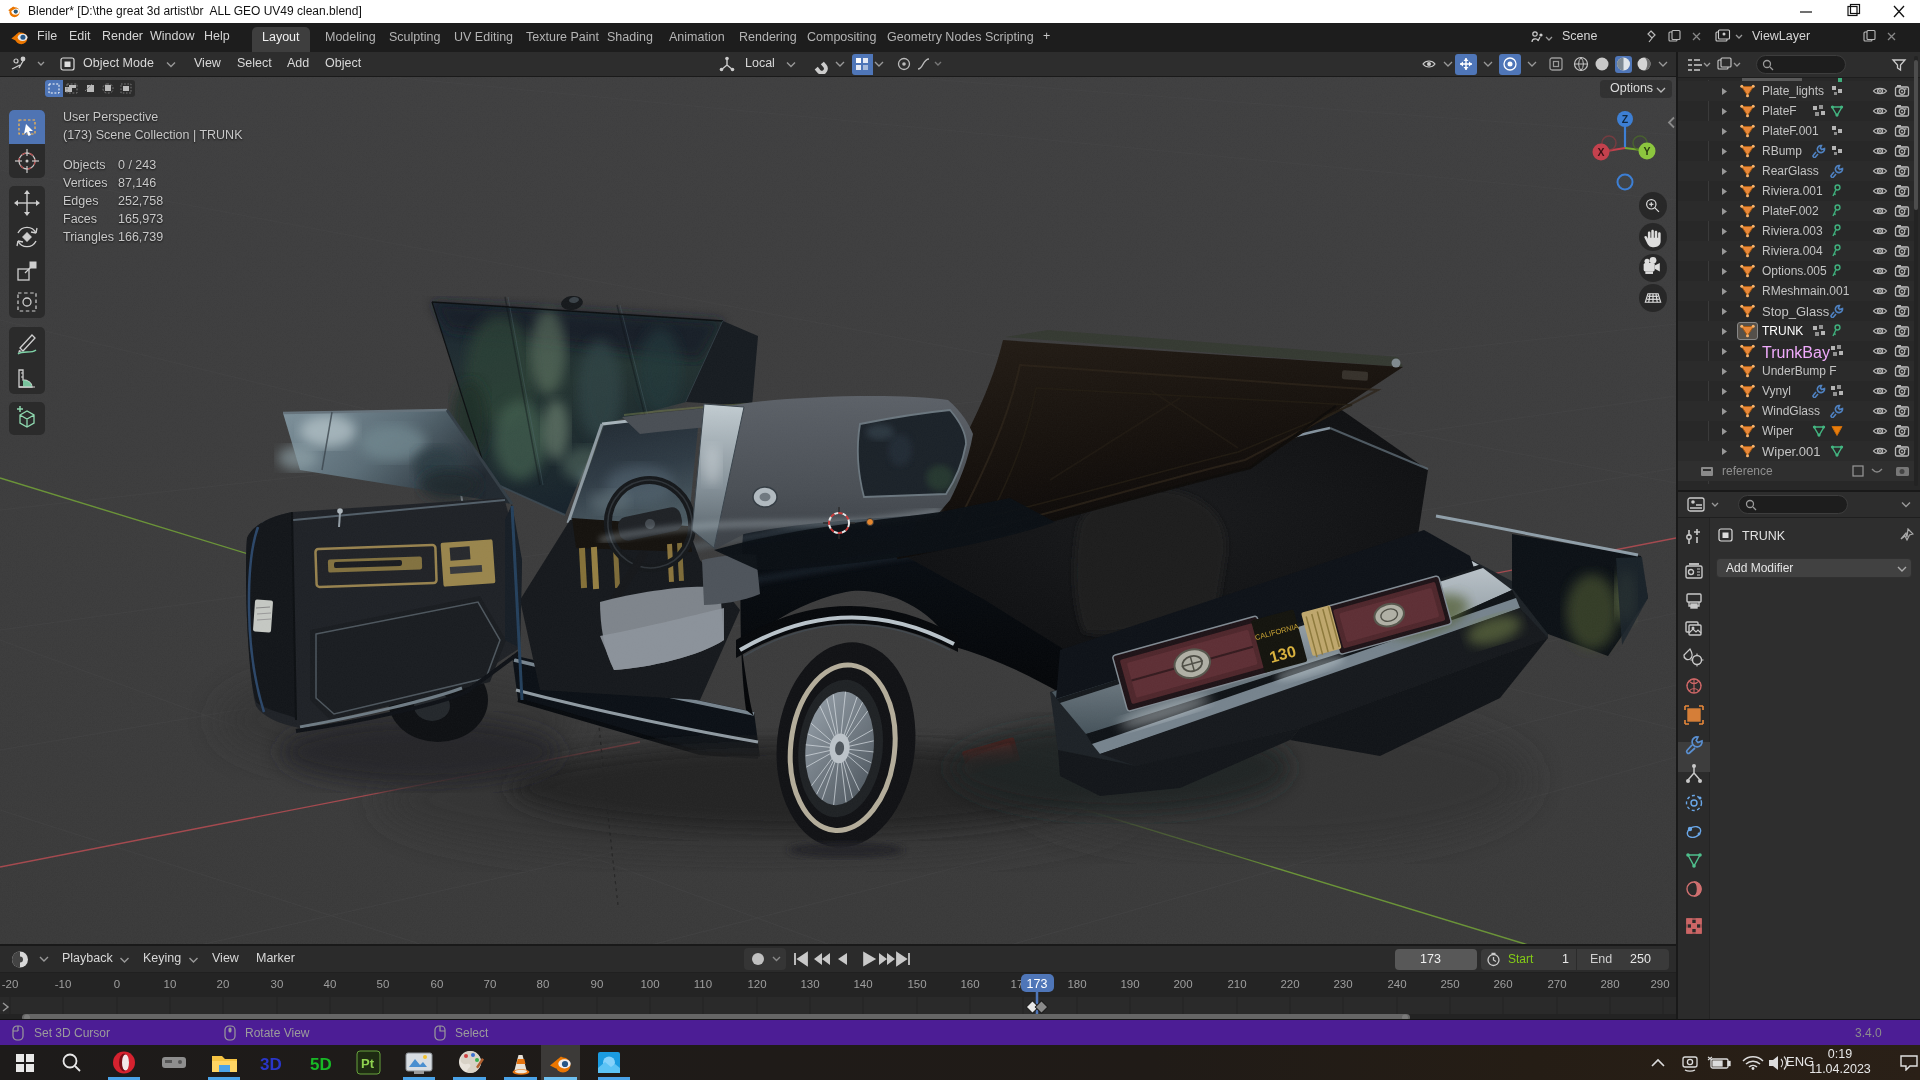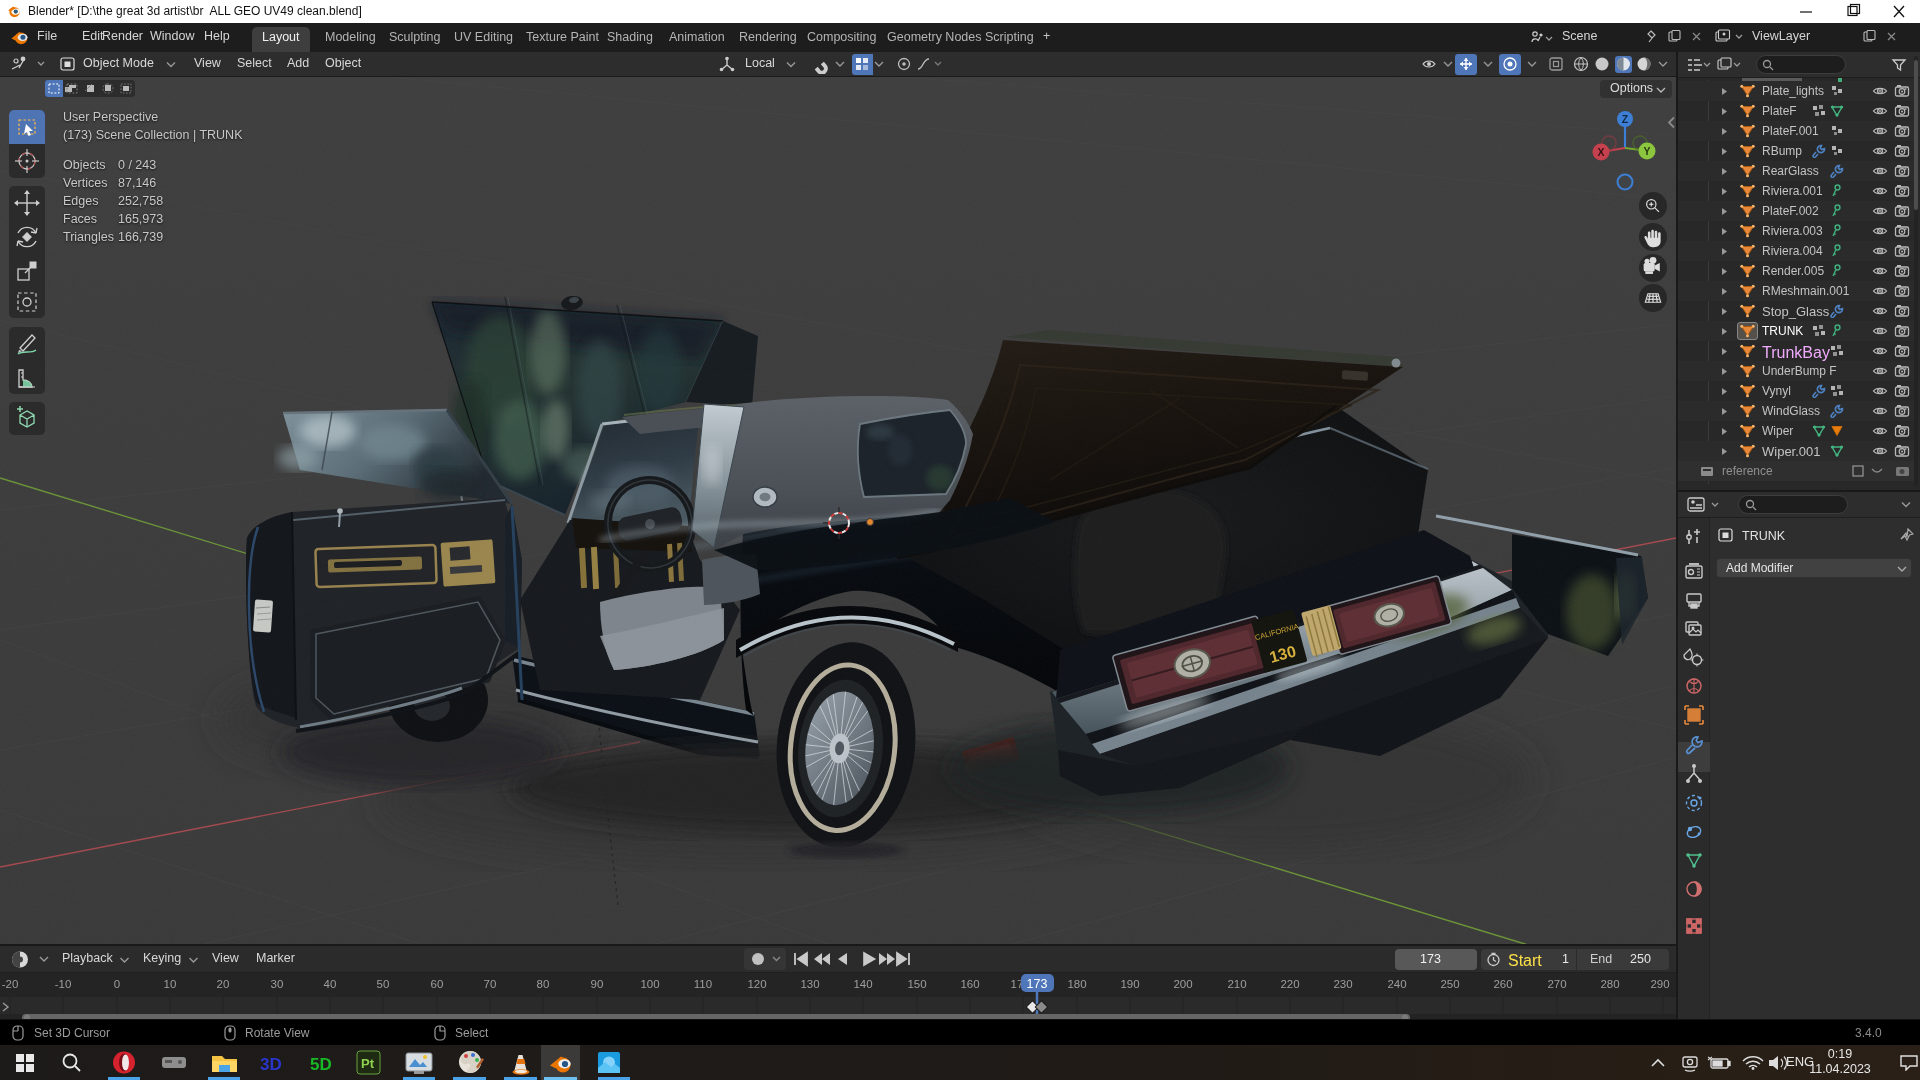--- a/index.html
+++ b/index.html
@@ -34,21 +34,21 @@
 </div>
 
 <div class="menubar">
   <svg class="abs" style="left:10px;top:5px" width="21" height="18" viewBox="0 0 30 24">
     <path d="M2,14 L13,5 L19,9 L8,17 Z" fill="#ea7600"></path>
     <circle cx="16" cy="14" r="8.5" fill="#ea7600"></circle>
     <ellipse cx="18" cy="12.5" rx="7" ry="5.2" fill="#e8e8e8"></ellipse>
     <circle cx="18.5" cy="12.5" r="3.6" fill="#265787"></circle>
   </svg>
   <span class="mi" style="left:37px">File</span>
-  <span class="mi" style="left:82px">Edit</span>
+  <span class="mi" style="left:69px">Edit</span>
   <span class="mi" style="left:102px">Render</span>
   <span class="mi" style="left:150px">Window</span>
   <span class="mi" style="left:204px">Help</span>
   <span class="tab active" style="left:252px">Layout</span>
   <span class="tab" style="left:315px">Modeling</span>
   <span class="tab" style="left:379px">Sculpting</span>
   <span class="tab" style="left:444px">UV Editing</span>
   <span class="tab" style="left:516px">Texture Paint</span>
   <span class="tab" style="left:597px">Shading</span>
   <span class="tab" style="left:659px">Animation</span>
@@ -984,21 +984,21 @@
     <path d="M2,1 L7,4.5 L2,8 Z" fill="#999"></path>
   </svg>
 <div class="abs" style="left:1740px;top:264px">
     <svg width="15" height="14" viewBox="0 0 15 14">
       <path d="M1.5,2.5 h12 L7.5,11.5 Z" fill="#e8883a" stroke="#a85a10" stroke-width="1"></path>
       <circle cx="1.8" cy="2.3" r="1.5" fill="#f7b26a"></circle>
       <circle cx="13.2" cy="2.3" r="1.5" fill="#f7b26a"></circle>
       <circle cx="7.5" cy="11.7" r="1.5" fill="#f7b26a"></circle>
     </svg>
   </div>
-<div class="abs" style="left:1762px;top:264px;font-size:12px;color:#c3c3c3">Render.005</div>
+<div class="abs" style="left:1762px;top:264px;font-size:12px;color:#c3c3c3">Options.005</div>
 <div class="abs" style="left:1830px;top:264px">
     <svg width="12" height="14" viewBox="0 0 12 14">
       <circle cx="7.5" cy="3.5" r="2.4" fill="none" stroke="#3fae7c" stroke-width="1.5"></circle>
       <path d="M6,5.5 L3,12 M3.7,9.5 l2,1" stroke="#3fae7c" stroke-width="1.4" fill="none"></path>
     </svg>
   </div>
 <div class="abs" style="left:1872px;top:264px">
     <svg width="16" height="14" viewBox="0 0 16 14">
       <path d="M1.5,7 C4,3.4 12,3.4 14.5,7 C12,10.6 4,10.6 1.5,7 Z" fill="none" stroke="#b9b9b9" stroke-width="1.3"></path>
       <circle cx="8" cy="7" r="2.4" fill="none" stroke="#b9b9b9" stroke-width="1.3"></circle>
@@ -1509,21 +1509,21 @@
     </g>
   </svg>
 
   <div class="abs fldbtn" style="left:1395px;top:3px;width:82px;height:21px"></div>
   <div class="abs" style="left:1420px;top:6px;color:#f0f0f0;font-size:12.5px">173</div>
   <div class="abs" style="left:1481px;top:3px;width:188px;height:21px;background:#3a3a3a;border-radius:4px"></div>
   <svg class="abs" style="left:1486px;top:6px" width="15" height="15" viewBox="0 0 15 15">
       <circle cx="7.5" cy="8" r="5.5" fill="none" stroke="#ccc" stroke-width="1.3"></circle>
       <path d="M7.5,5 v3 l2.5,1.5 M5.5,1.5 h4" stroke="#ccc" stroke-width="1.3" fill="none"></path>
     </svg>
-  <div class="abs" style="left:1508px;top:6px;color:#fde047;font-size:16px">Start</div>
+  <div class="abs" style="left:1508px;top:6px;color:#84cc16;font-size:12px">Start</div>
   <div class="abs" style="left:1562px;top:6px;color:#e8e8e8;font-size:12.5px">1</div>
   <div class="abs" style="left:1576px;top:3px;width:1px;height:21px;background:#2b2b2b"></div>
   <div class="abs" style="left:1590px;top:6px;color:#cfcfcf;font-size:12.5px">End</div>
   <div class="abs" style="left:1630px;top:6px;color:#e8e8e8;font-size:12.5px">250</div>
 
   <svg class="abs" style="left:0;top:27px" width="1676" height="48" viewBox="0 0 1676 48">
     <rect x="0" y="0" width="1676" height="24" fill="#242424"></rect>
     <rect x="0" y="24" width="1676" height="24" fill="#2a2a2a"></rect>
     <g fill="#9e9e9e" font-size="11.5" font-family="Liberation Sans,sans-serif" text-anchor="middle">
       <text x="10" y="15">-20</text>
@@ -1603,21 +1603,21 @@
       <rect x="-4.4" y="-4.4" width="8.8" height="8.8" fill="#8a8a8a" stroke="#1a1a1a" stroke-width="1" transform="translate(1041.5,34) rotate(45)"></rect>
     </g>
 
     <rect x="0" y="41" width="1676" height="7" fill="#232323"></rect>
     <rect x="22" y="41" width="1388" height="7" rx="3.5" fill="#666666"></rect>
     <circle cx="27" cy="44.5" r="3" fill="#7a7a7a"></circle>
       <circle cx="1405" cy="44.5" r="3" fill="#7a7a7a"></circle>
   </svg>
 </div>
 
-<div class="abs" style="left:0;top:1019px;width:1920px;height:26px;background:#000000;border-top:1px solid #131313;color:#9c9c9c;font-size:12px">
+<div class="abs" style="left:0;top:1019px;width:1920px;height:26px;background:#4c1d95;border-top:1px solid #131313;color:#9c9c9c;font-size:12px">
   <svg class="abs" style="left:12px;top:5px" width="12" height="16" viewBox="0 0 12 16">
       <rect x="1" y="1" width="10" height="14" rx="4" fill="none" stroke="#9c9c9c" stroke-width="1.2"></rect>
       <path d="M1,6 h5 M6,1 v5" stroke="#9c9c9c" stroke-width="1.2" fill="none"></path>
     </svg>
   <span class="abs" style="left:34px;top:6px">Set 3D Cursor</span>
   <svg class="abs" style="left:224px;top:5px" width="12" height="16" viewBox="0 0 12 16">
       <rect x="1" y="1" width="10" height="14" rx="4" fill="none" stroke="#9c9c9c" stroke-width="1.2"></rect>
       <rect x="4.5" y="2.5" width="3" height="5" rx="1.5" fill="#9c9c9c"></rect>
     </svg>
   <span class="abs" style="left:245px;top:6px">Rotate View</span>

